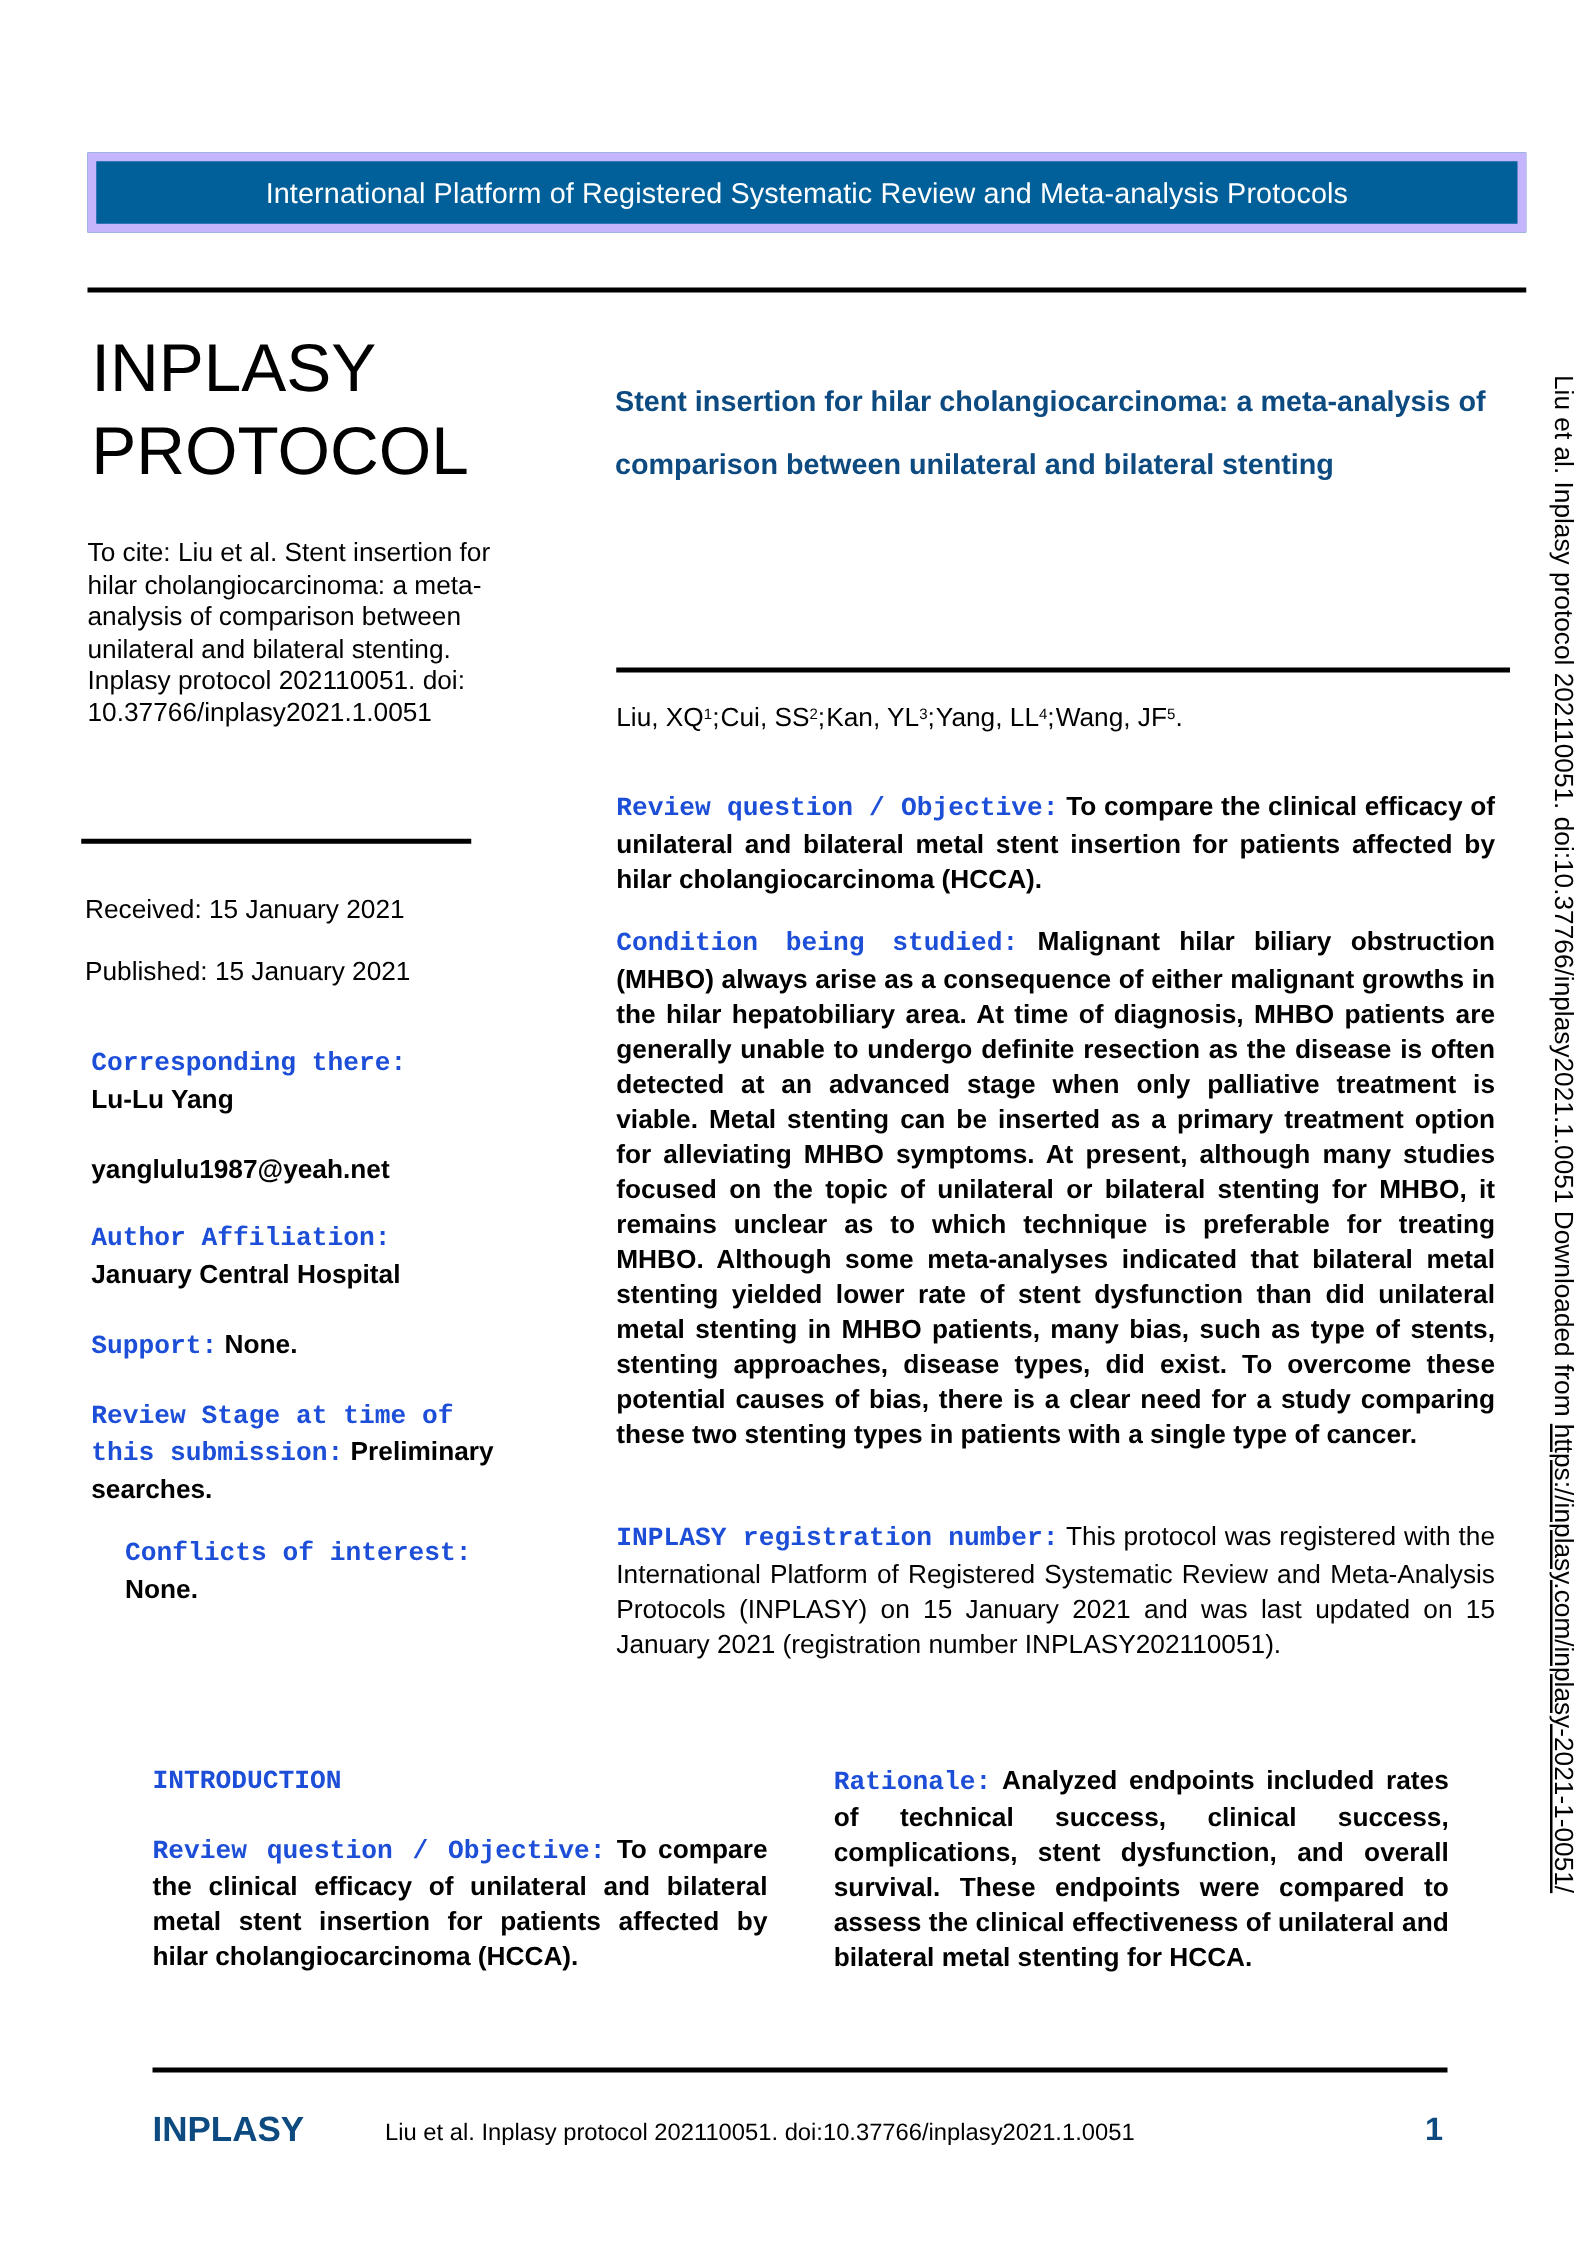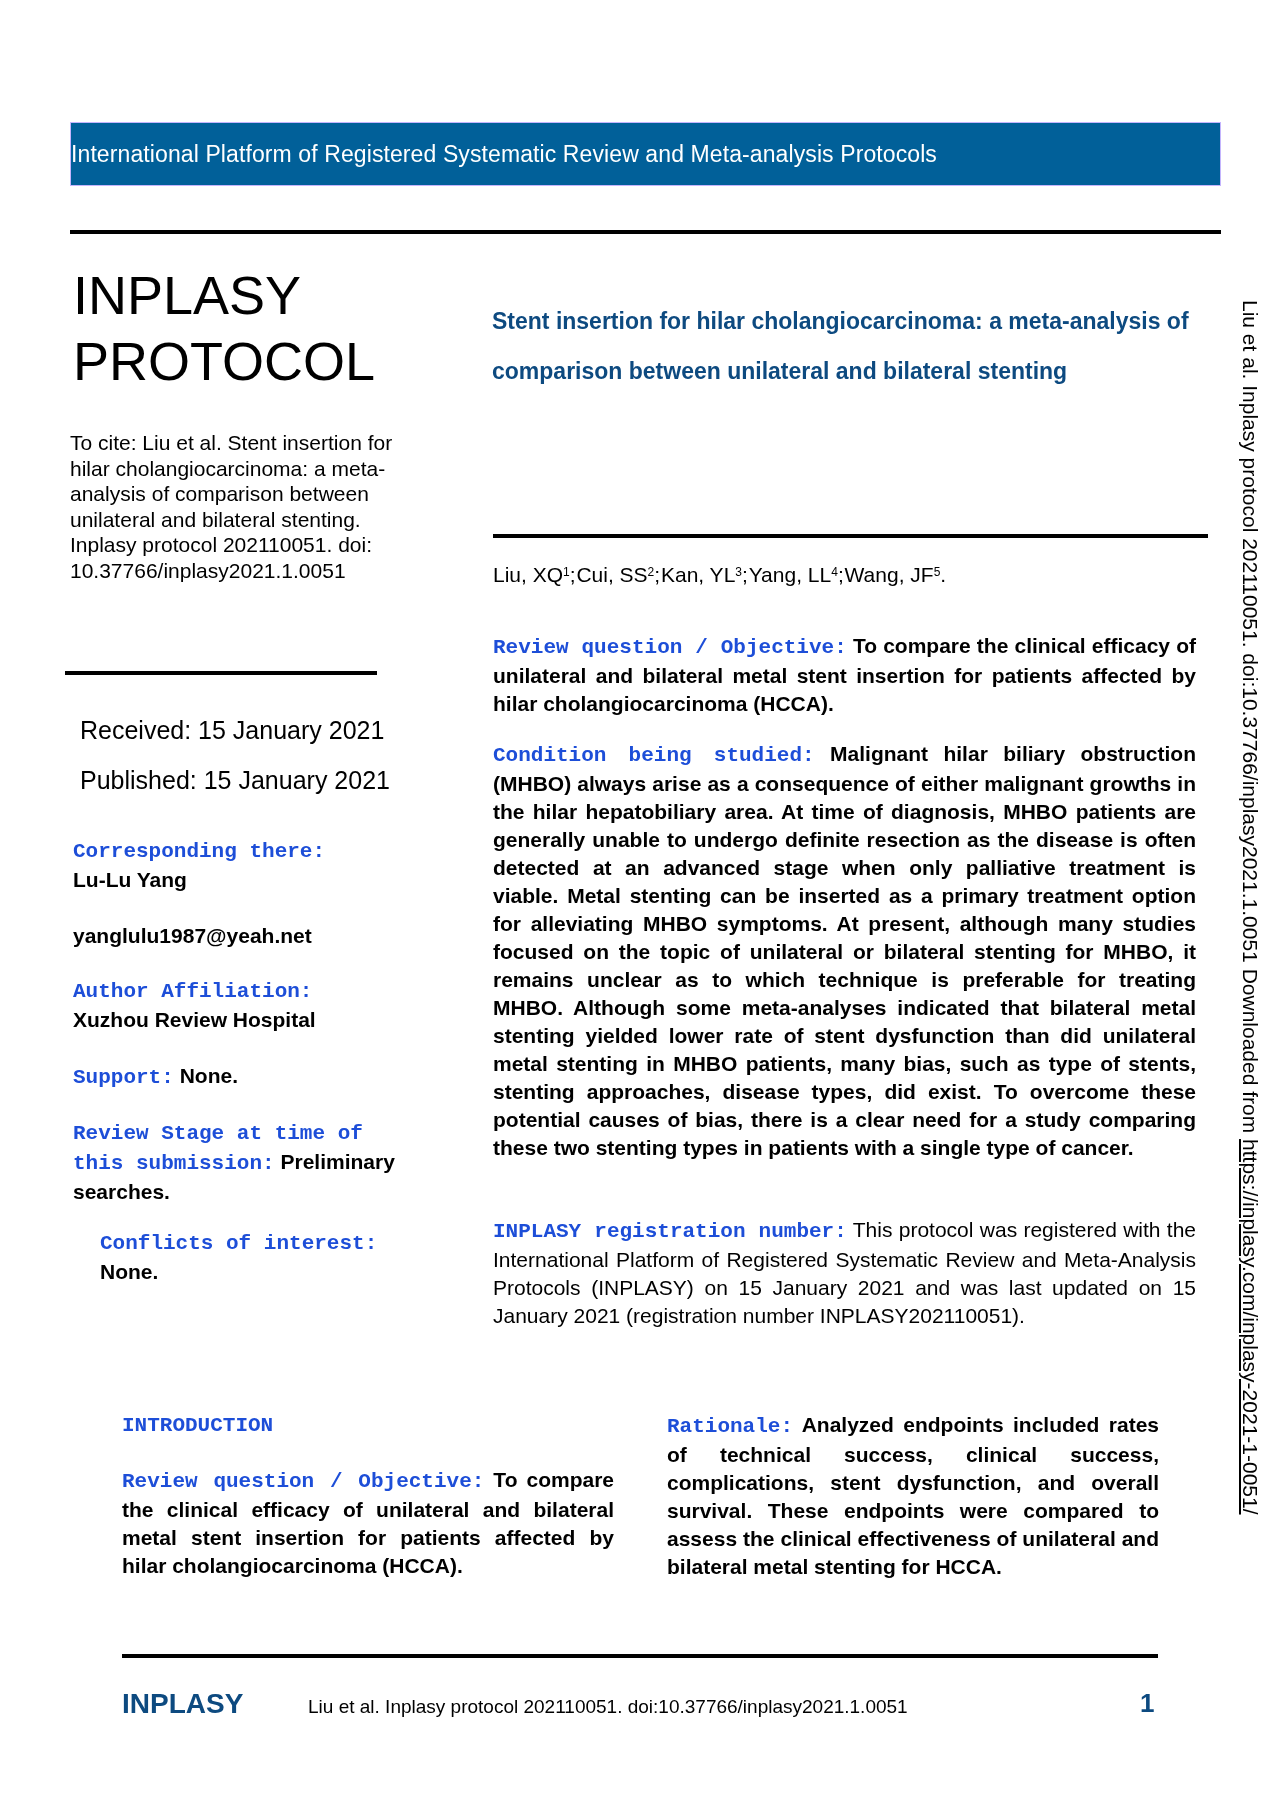--- a/index.html
+++ b/index.html
@@ -1,26 +1,26 @@
 <!DOCTYPE html>
 <html><head>
 <meta charset="utf-8">
 <style>
   html, body { margin: 0; padding: 0; background: #ffffff; }
   body { width: 1273px; height: 1800px; position: relative; overflow: hidden;
          font-family: "Liberation Sans", sans-serif; color: #000; }
   .abs { position: absolute; }
   .blue { color: #1d4ed8; font-family: Liberation Mono, monospace; }
   .banner { left: 70px; top: 122px; width: 1151px; height: 64px; background: #016099;
-            border: 1px solid #c4b5fd; box-sizing: border-box; display: flex; align-items: center;
-            color: #fff; font-size: 23px; letter-spacing: 0.1px; }
+            border: 7px solid #c4b5fd; box-sizing: border-box; display: flex; align-items: center;
+            justify-content: center; color: #fff; font-size: 23px; letter-spacing: 0.1px; }
   .rule { background: #000; }
   .inplasy-title { left: 73px; top: 262px; font-size: 54px; line-height: 66px; font-weight: normal; }
   .cite { left: 70px; top: 430px; width: 340px; font-size: 21px; line-height: 25.5px; }
-  .date { left: 80px; font-size: 25px; }
+  .date { left: 68px; font-size: 21px; }
   .side-block { left: 73px; width: 350px; font-size: 21px; line-height: 28px; font-weight: bold; }
   .title { left: 492px; top: 296px; width: 720px; font-size: 23px; line-height: 50px; font-weight: bold; color: #0d4a80; }
   .authors { left: 493px; top: 563px; font-size: 21px; }
   .authors sup { font-size: 12px; vertical-align: 6px; }
   .main-text { left: 493px; width: 703px; font-size: 21px; line-height: 28px; text-align: justify; }
   .normal { font-weight: normal; }
   .col { width: 492px; font-size: 21px; line-height: 28px; text-align: justify; font-weight: bold; }
   .vertical { left: 1234px; top: 300px; width: 30px; height: 1280px; }
   .vertical span.rot { position: absolute; left: 0; top: 0; transform-origin: 0 0;
                        transform: translate(28px, 0) rotate(90deg); white-space: nowrap; font-size: 21px; }
@@ -54,21 +54,21 @@
   <div class="blue">Corresponding there:</div>
   <div>Lu-Lu Yang</div>
 </div>
 
 <div class="abs side-block" style="top:922px;">
   <span>yanglulu1987@yeah.net</span>
 </div>
 
 <div class="abs side-block" style="top:978px;">
   <div class="blue">Author Affiliation:</div>
-  <div>Xuzhou Review Hospital</div>
+  <div>January Central Hospital</div>
 </div>
 
 <div class="abs side-block" style="top:1062px;">
   <span class="blue">Support:</span><span> None.</span>
 </div>
 
 <div class="abs side-block" style="top:1118px; width:340px;">
   <span class="blue">Review Stage at time of this submission:</span><span> Preliminary searches.</span>
 </div>
 

